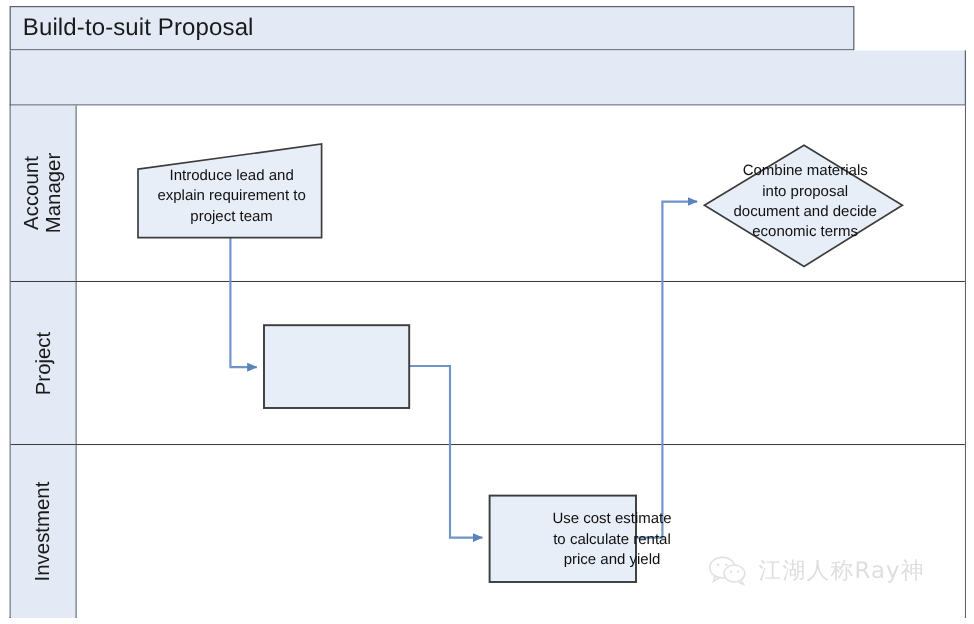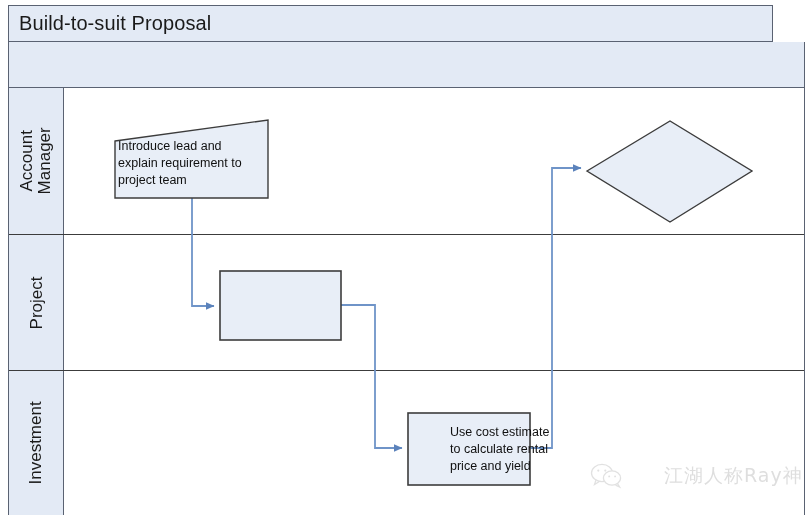--- a/index.html
+++ b/index.html
@@ -7,21 +7,21 @@
     width:812px;height:520px;
     background:#ffffff;
     font-family:"Liberation Sans","DejaVu Sans",sans-serif;
     overflow:hidden;
     position:relative;
   }
   #canvas{position:absolute;left:0;top:0;width:812px;height:520px;}
 
   
   .title-band{
-    position:absolute;left:8px;top:5px;width:765px;height:37px;
+    position:absolute;left:8px;top:5px;width:704px;height:37px;
     box-sizing:border-box;
     background:#e3eaf5;
     border:1px solid #5a6272;
     display:flex;align-items:center;
   }
   .title-text{
     padding-left:10px;
     font-size:20px;
     color:#1a1a1a;
     letter-spacing:0.1px;
@@ -72,21 +72,21 @@
     position:absolute;left:55px;top:0;right:0;height:100%;
     background:#ffffff;
   }
 
   
   #overlay{position:absolute;left:0;top:0;width:812px;height:520px;pointer-events:none;}
 
   
   .node-text{
     position:absolute;
-    text-align:left;
+    text-align:center;
     font-size:12.5px;
     line-height:1.35;
     color:#101010;
     white-space:pre-line;
     pointer-events:none;
   }
   #node-intro-text{ left:118px; top:138px; width:150px; }
   #node-design-text{ left:222px; top:286px; width:120px; }
   #node-cost-text{ left:410px; top:424px; width:120px;margin-left:40px; }
   #node-combine-text{ left:597px; top:134px; width:148px; }
@@ -97,21 +97,20 @@
     display:flex;align-items:center;gap:8px;
     opacity:0.85;
     pointer-events:none;
   }
   .wm-text{
     font-size:19px;
     color:#d9d9d9;
     font-family:"DejaVu Sans","Liberation Sans",sans-serif;
     letter-spacing:1px;
     white-space:nowrap;
-    margin-left:32px;
   }
 </style>
 </head>
 <body>
 
 <div id="canvas">
 
   <div class="title-band">
     <div class="title-text">Build-to-suit Proposal</div>
   </div>
@@ -179,20 +178,24 @@
       <polygon points="587,171 670,121 752,171 670,222" fill="#e8eef7" stroke="#3c3c3c" stroke-width="1.4"></polygon>
     </g>
   </svg>
 
   <div class="node-text" id="node-intro-text">Introduce lead and
 explain requirement to
 project team</div>
   <div class="node-text" id="node-cost-text">Use cost estimate
 to calculate rental
 price and yield</div>
+  <div class="node-text" id="node-combine-text">Combine materials
+into proposal
+document and decide
+economic terms</div>
 
   <div class="watermark">
     <svg width="34" height="26" viewBox="0 0 34 26">
       <ellipse cx="12" cy="10" rx="10.5" ry="8.6" fill="none" stroke="#dcdcdc" stroke-width="1.3"></ellipse>
       <path d="M6,17 L4.5,21.5 L9,18.8" fill="none" stroke="#dcdcdc" stroke-width="1.3"></path>
       <circle cx="8.3" cy="7.6" r="1.1" fill="#dcdcdc"></circle>
       <circle cx="15.3" cy="7.6" r="1.1" fill="#dcdcdc"></circle>
       <ellipse cx="22" cy="15" rx="8.6" ry="7.2" fill="#ffffff" stroke="#dcdcdc" stroke-width="1.3"></ellipse>
       <path d="M27.5,20.6 L29.6,24 L25.6,22.2" fill="none" stroke="#dcdcdc" stroke-width="1.3"></path>
       <circle cx="19.2" cy="13.4" r="0.95" fill="#dcdcdc"></circle>

